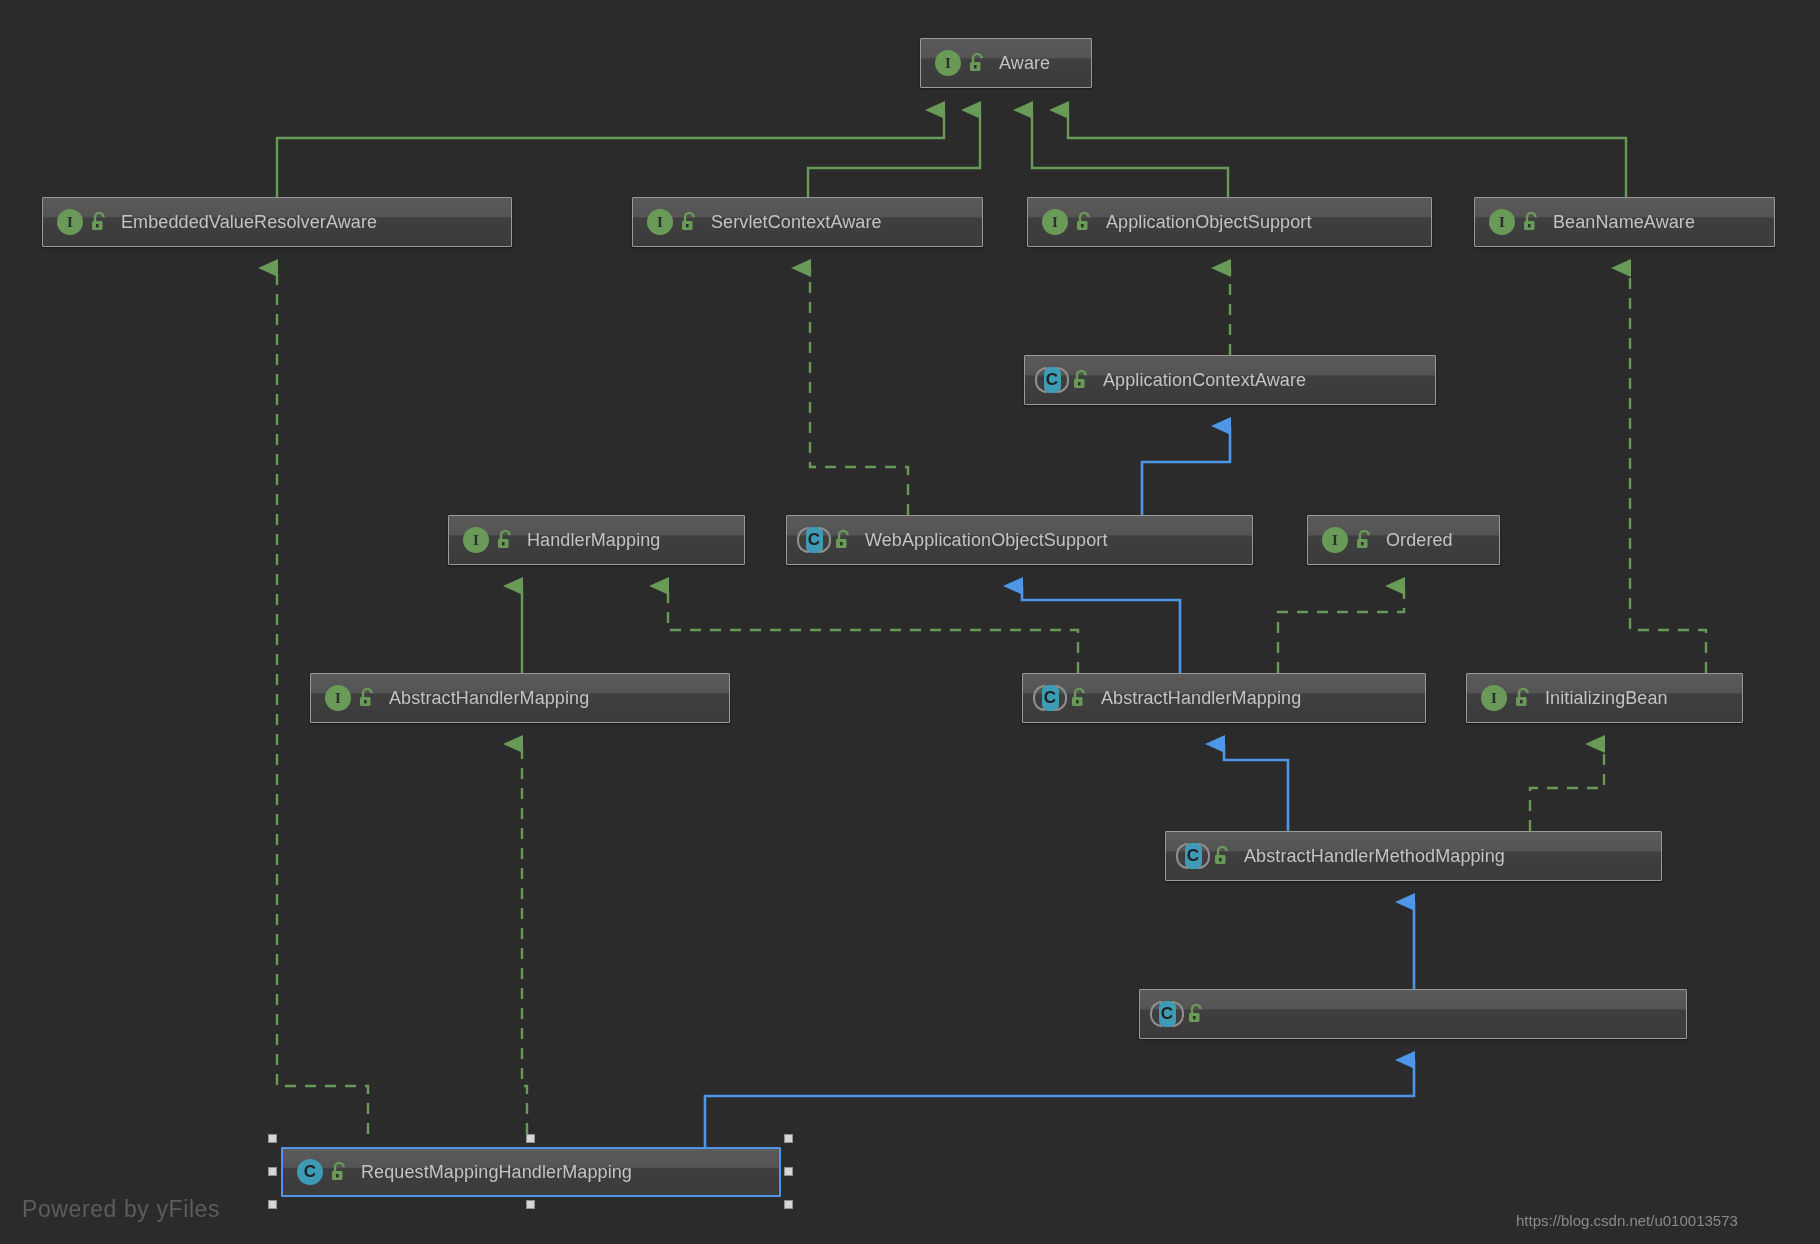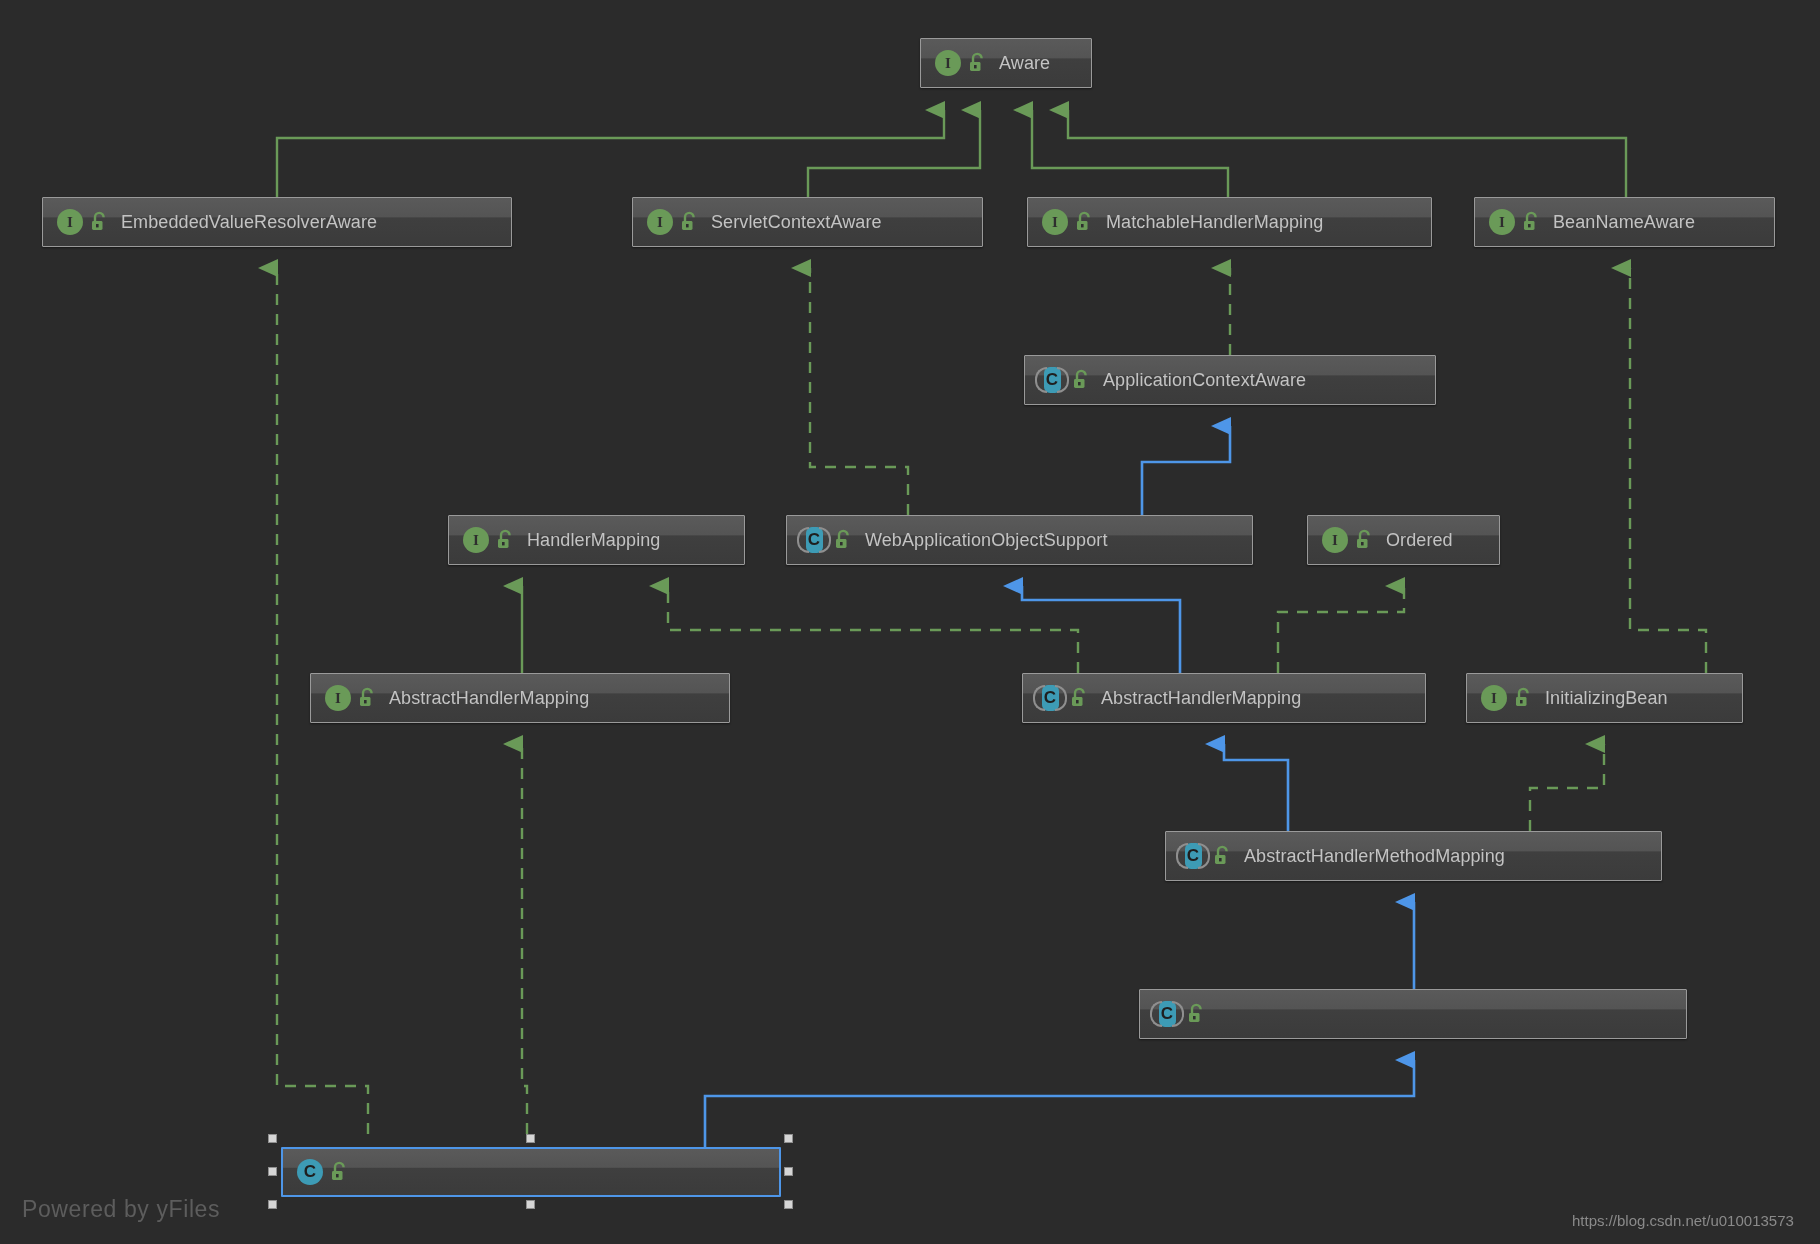--- a/index.html
+++ b/index.html
@@ -258,21 +258,21 @@
         <span class="type-icon iface">
           <span class="disc">I</span>
         </span>
         <span class="lock-icon">
           <svg width="20" height="22" viewBox="0 0 20 22" aria-hidden="true">
             <path d="M5 10 V6.2 a4.3 4.3 0 0 1 8.6 0" fill="none" stroke="#6a9a58" stroke-width="2.4"></path>
             <rect x="2" y="10" width="10.5" height="9" rx="1.4" fill="#6a9a58"></rect>
             <rect x="6" y="13" width="2.6" height="3.4" fill="#2e2e2e"></rect>
           </svg>
         </span>
-        <span class="node-label">MatchableHandlerMapping</span>
+        <span class="node-label">ApplicationObjectSupport</span>
       </div>
       <div class="node" style="left: 1474px; top: 197px; width: 301px;">
         <span class="type-icon iface">
           <span class="disc">I</span>
         </span>
         <span class="lock-icon">
           <svg width="20" height="22" viewBox="0 0 20 22" aria-hidden="true">
             <path d="M5 10 V6.2 a4.3 4.3 0 0 1 8.6 0" fill="none" stroke="#6a9a58" stroke-width="2.4"></path>
             <rect x="2" y="10" width="10.5" height="9" rx="1.4" fill="#6a9a58"></rect>
             <rect x="6" y="13" width="2.6" height="3.4" fill="#2e2e2e"></rect>
@@ -400,28 +400,29 @@
         <span class="type-icon cls">
           <span class="disc">C</span>
         </span>
         <span class="lock-icon">
           <svg width="20" height="22" viewBox="0 0 20 22" aria-hidden="true">
             <path d="M5 10 V6.2 a4.3 4.3 0 0 1 8.6 0" fill="none" stroke="#6a9a58" stroke-width="2.4"></path>
             <rect x="2" y="10" width="10.5" height="9" rx="1.4" fill="#6a9a58"></rect>
             <rect x="6" y="13" width="2.6" height="3.4" fill="#2e2e2e"></rect>
           </svg>
         </span>
+        <span class="node-label">RequestMappingHandlerMapping</span>
       </div>
       <div class="handle" style="left: 268px; top: 1134px;"></div>
       <div class="handle" style="left: 526px; top: 1134px;"></div>
       <div class="handle" style="left: 784px; top: 1134px;"></div>
       <div class="handle" style="left: 268px; top: 1167px;"></div>
       <div class="handle" style="left: 784px; top: 1167px;"></div>
       <div class="handle" style="left: 268px; top: 1200px;"></div>
       <div class="handle" style="left: 526px; top: 1200px;"></div>
       <div class="handle" style="left: 784px; top: 1200px;"></div>
     </div>
 
   <div class="watermark" style="left:22px; top:1196px;">Powered by yFiles</div>
 
-  <div class="urlmark" style="left:1572px; top:1212px;text-align:center;">https://blog.csdn.net/u010013573</div>
+  <div class="urlmark" style="left:1516px; top:1212px;text-align:center;">https://blog.csdn.net/u010013573</div>
 
 </div>
 
 </body></html>

